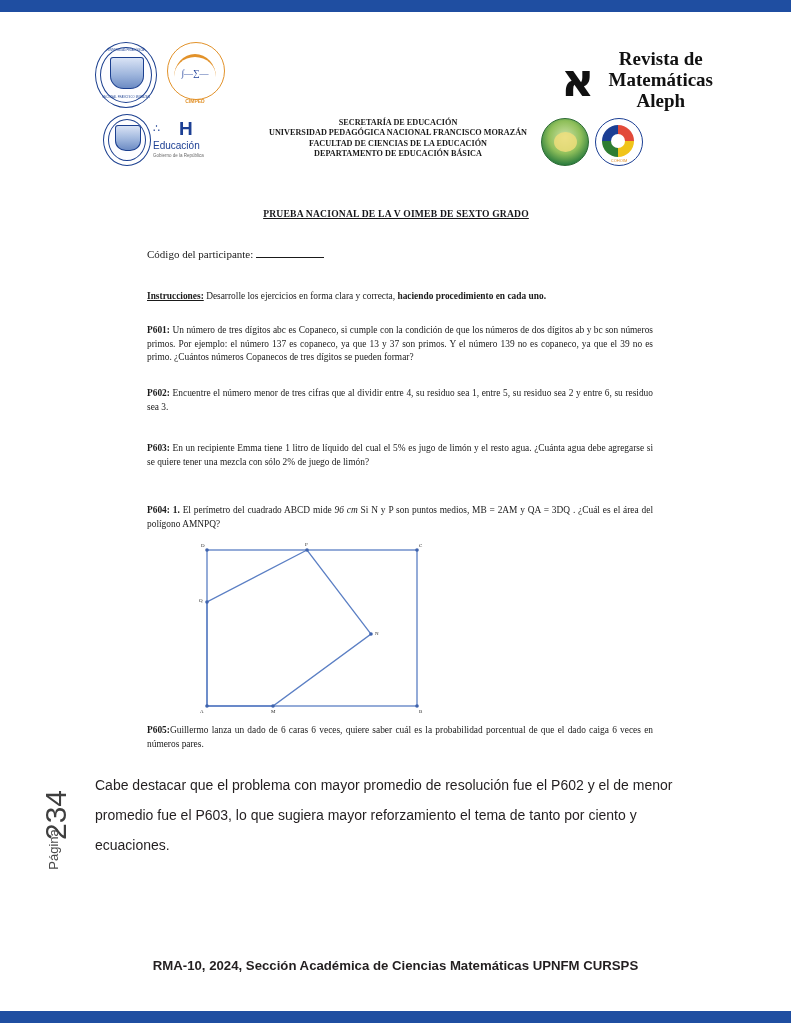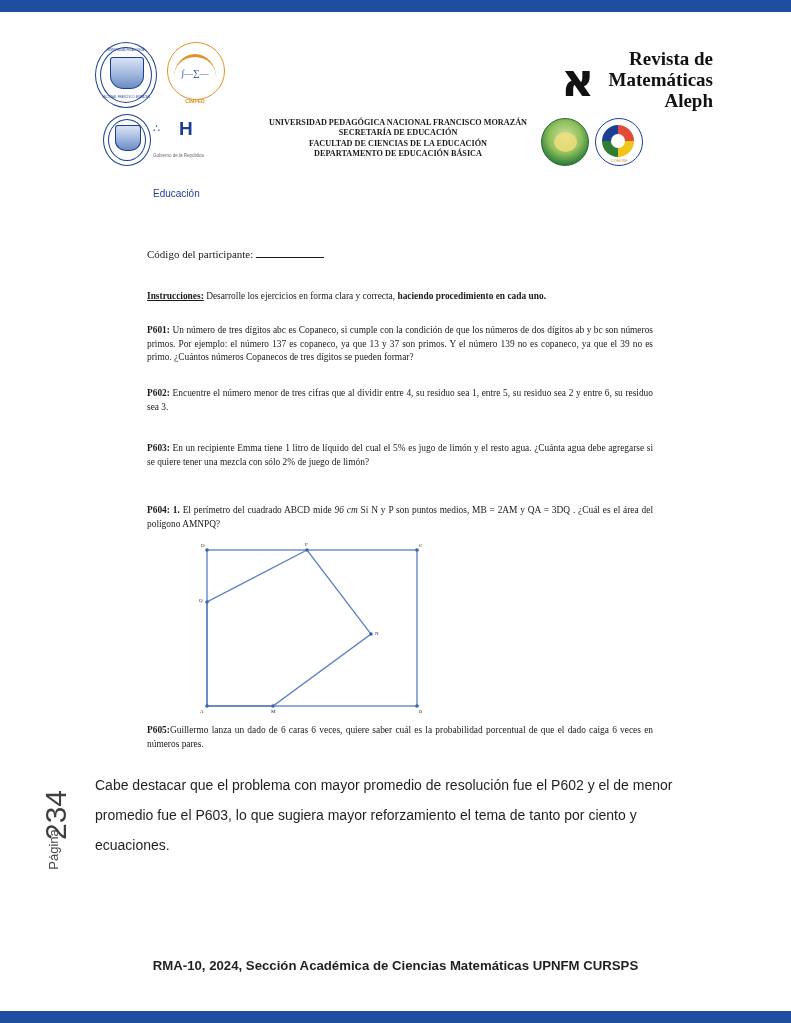--- a/index.html
+++ b/index.html
@@ -151,21 +151,21 @@
     gap: 14px;
   }
   .brand-glyph {
     font-size: 46px;
     line-height: 46px;
     color: #111111;
     font-family: "DejaVu Sans", sans-serif;
     font-weight: bold;
   }
   .brand-text {
-    text-align: right;
+    text-align: center;
     font-family: "Liberation Serif", serif;
     color: #111111;
     font-size: 19px;
     line-height: 21px;
     font-weight: bold;
   }
 
   
   .doc {
     position: absolute;
@@ -210,21 +210,20 @@
     font-weight: bold;
     font-family: "Liberation Sans", sans-serif;
   }
   .dh-educ .edu {
     position: absolute;
     left: 0;
     top: 20px;
     font-size: 10px;
     color: #1c3f94;
     font-family: "Liberation Sans", sans-serif;
-    margin-top: 48px;
   }
   .dh-educ .gob {
     position: absolute;
     left: 0;
     top: 33px;
     font-size: 4.5px;
     color: #6a6a6a;
     font-family: "Liberation Sans", sans-serif;
   }
   .doc-title-block {
@@ -448,33 +447,34 @@
       </div>
 
       <div class="dh-educ">
         <div class="dots">∴</div>
         <div class="hmark">H</div>
         <div class="edu">Educación</div>
         <div class="gob">Gobierno de la República</div>
       </div>
 
       <div class="doc-title-block">
+        <div>SECRETARÍA DE EDUCACIÓN</div>
         <div>UNIVERSIDAD PEDAGÓGICA NACIONAL FRANCISCO MORAZÁN</div>
-        <div>SECRETARÍA DE EDUCACIÓN</div>
         <div>FACULTAD DE CIENCIAS DE LA EDUCACIÓN</div>
         <div>DEPARTAMENTO DE EDUCACIÓN BÁSICA</div>
       </div>
 
       <div class="dh-round r1"></div>
       <div class="dh-round r2">
         <div class="pie"></div>
         <div class="dh-round-label">COHOIM</div>
       </div>
     </div>
 
+    <div class="prueba-title">PRUEBA NACIONAL DE LA V OIMEB DE  SEXTO GRADO</div>
 
     <div class="codigo">
       <span>Código  del participante:</span>
       <span class="blank"></span>
     </div>
 
     <div class="body-text bt-instr">
       <b class="u">Instrucciones:</b><span> Desarrolle los ejercicios en forma clara y correcta, </span><b>haciendo procedimiento en cada uno.</b>
     </div>
 

